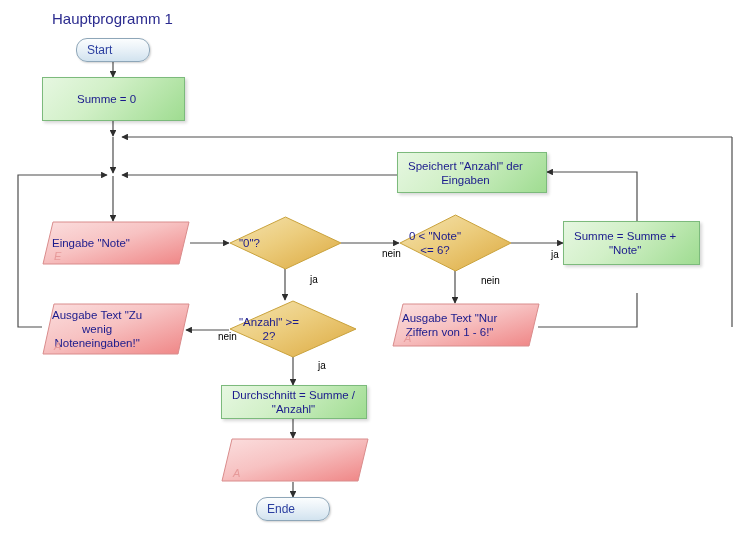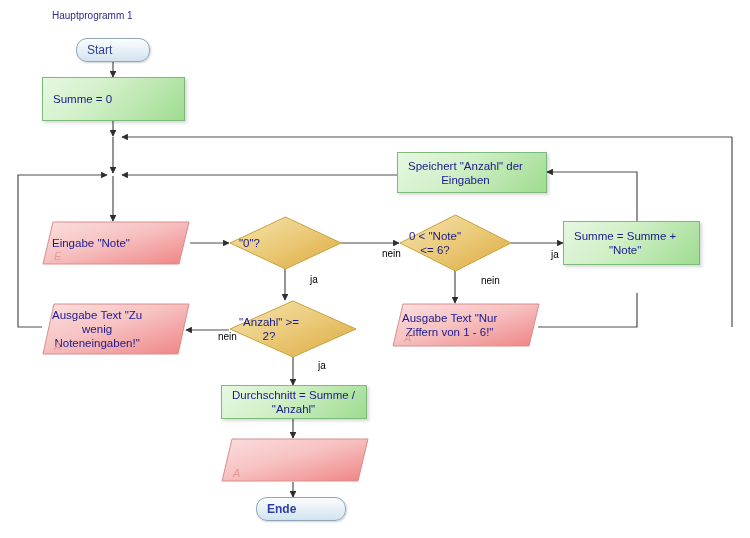--- a/index.html
+++ b/index.html
@@ -91,21 +91,21 @@
     font-size: 10px;
     color: #000000;
     font-family: "Liberation Sans", sans-serif;
     z-index: 6;
     white-space: nowrap;
     padding-left: 20px;
   }
   .title {
     position: absolute;
     color: #2b2b8f;
-    font-size: 10px;
+    font-size: 15px;
     font-family: "Liberation Sans", sans-serif;
     z-index: 6;
   }
 </style>
 </head>
 <body>
 
 <div id="canvas">
 
   <svg id="svg-layer" viewBox="0 0 750 538" xmlns="http://www.w3.org/2000/svg">
@@ -153,21 +153,21 @@
       <path d="M 293,482 L 293,497" marker-end="url(#arrow)"></path>
     </g>
   </svg>
 
   <div class="title" style="left:52px; top:10px;">Hauptprogramm 1</div>
 
   <div class="node terminator" style="left:76px; top:38px; width:74px; height:24px;">
     <span class="lbl">Start</span>
   </div>
 
-  <div class="node process" style="left:42px; top:77px; width:143px; height:44px;">
+  <div class="node process" style="left:42px; top:77px; width:143px; height:44px;padding-left:24px;">
     <span class="lbl">Summe = 0</span>
   </div>
 
   <div class="node process" style="left:397px; top:152px; width:150px; height:41px;">
     <span class="lbl">Speichert "Anzahl" der
 Eingaben</span>
   </div>
 
   <div class="node io" style="left:42px; top:221px; width:148px; height:44px;">
     <svg class="para-svg" viewBox="0 0 148 44" preserveAspectRatio="none" xmlns="http://www.w3.org/2000/svg">
@@ -243,21 +243,21 @@
 "Anzahl"</span>
   </div>
 
   <div class="node io" style="left:221px; top:438px; width:148px; height:44px;">
     <svg class="para-svg" viewBox="0 0 148 44" preserveAspectRatio="none" xmlns="http://www.w3.org/2000/svg">
       <polygon points="11,1 147,1 137,43 1,43" fill="url(#ioGrad1)" stroke="#d98c8c" stroke-width="1"></polygon>
     </svg>
     <span class="marker">A</span>
   </div>
 
-  <div class="node terminator" style="left:256px; top:497px; width:90px; height:24px;font-weight:bold;">
+  <div class="node terminator" style="left:256px; top:497px; width:74px; height:24px;">
     <span class="lbl">Ende</span>
   </div>
 
   <div class="edge-label" style="left:362px; top:248px;">nein</div>
   <div class="edge-label" style="left:290px; top:274px;">ja</div>
   <div class="edge-label" style="left:531px; top:249px;">ja</div>
   <div class="edge-label" style="left:461px; top:275px;">nein</div>
   <div class="edge-label" style="left:198px; top:331px;">nein</div>
   <div class="edge-label" style="left:298px; top:360px;">ja</div>
 

